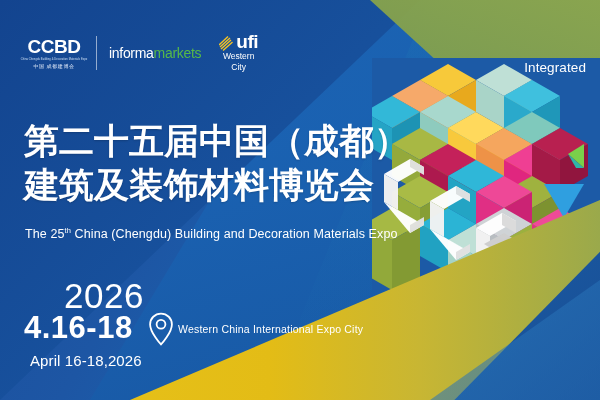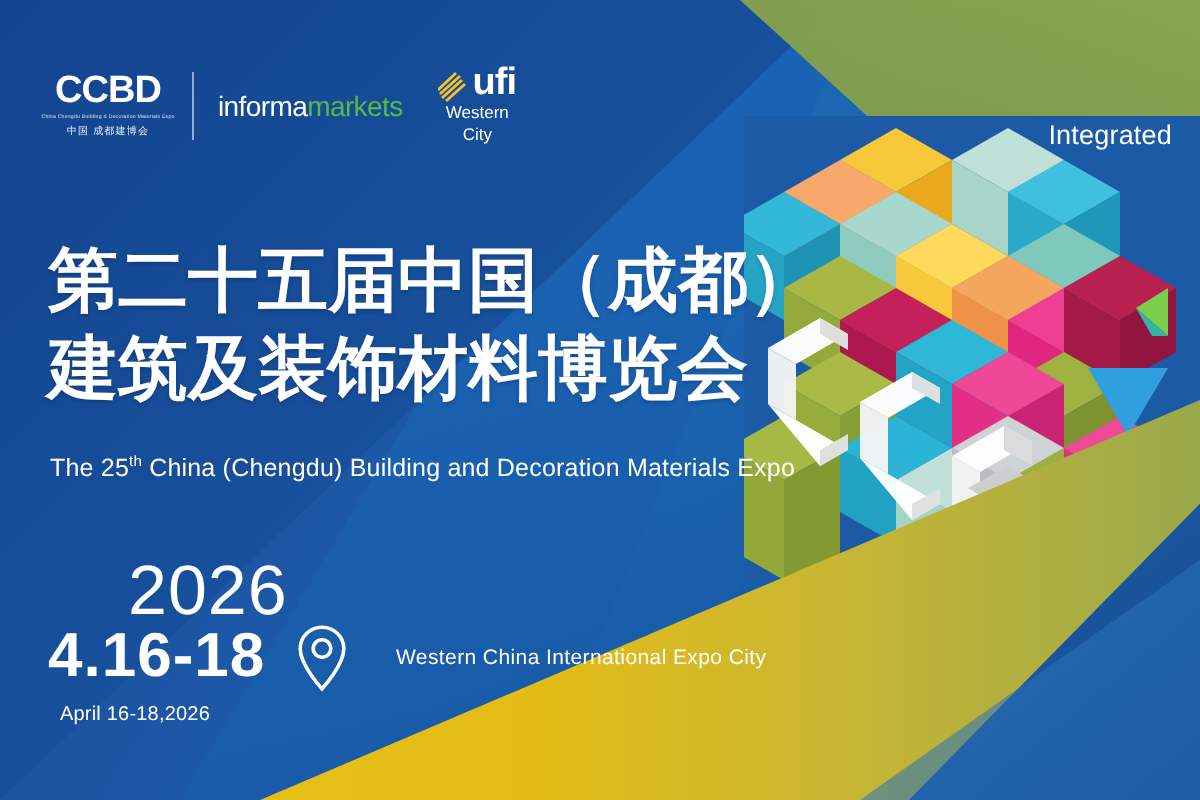--- a/index.html
+++ b/index.html
@@ -104,25 +104,25 @@
   
   .date-year{
     position:absolute;left:24px;top:278px;color:#fff;font-weight:400;
     font-size:35px;line-height:1;letter-spacing:.5px;margin-left:40px;
   }
   .date-days{
     position:absolute;left:24px;top:312px;color:#fff;font-weight:700;
     font-size:31px;line-height:1;letter-spacing:.5px;
   }
   .date-en{
-    position:absolute;left:30px;top:352px;color:#fff;font-size:10px;letter-spacing:.1px;
-  }
-
-  
-  .venue{position:absolute;left:148px;top:312px;display:flex;align-items:center;gap:24px;}
+    position:absolute;left:30px;top:352px;color:#fff;font-size:15px;letter-spacing:.1px;
+  }
+
+  
+  .venue{position:absolute;left:148px;top:312px;display:flex;align-items:center;gap:4px;}
   .pin{width:26px;height:34px;flex:0 0 auto;}
   .venue-txt{display:flex;flex-direction:column;gap:3px;}
   .venue-en{color:#ffffff;font-size:10.5px;letter-spacing:.2px;white-space:nowrap;}
   .venue-cn{color:#ffffff;font-size:16px;font-weight:700;letter-spacing:.4px;white-space:nowrap;
     font-family:"DejaVu Sans","Liberation Sans",sans-serif;}
 
   
   .slogan{
     position:absolute;right:14px;top:60px;display:flex;flex-direction:column;
     align-items:flex-start;gap:2px;color:#fff;font-size:13.5px;line-height:1.25;

